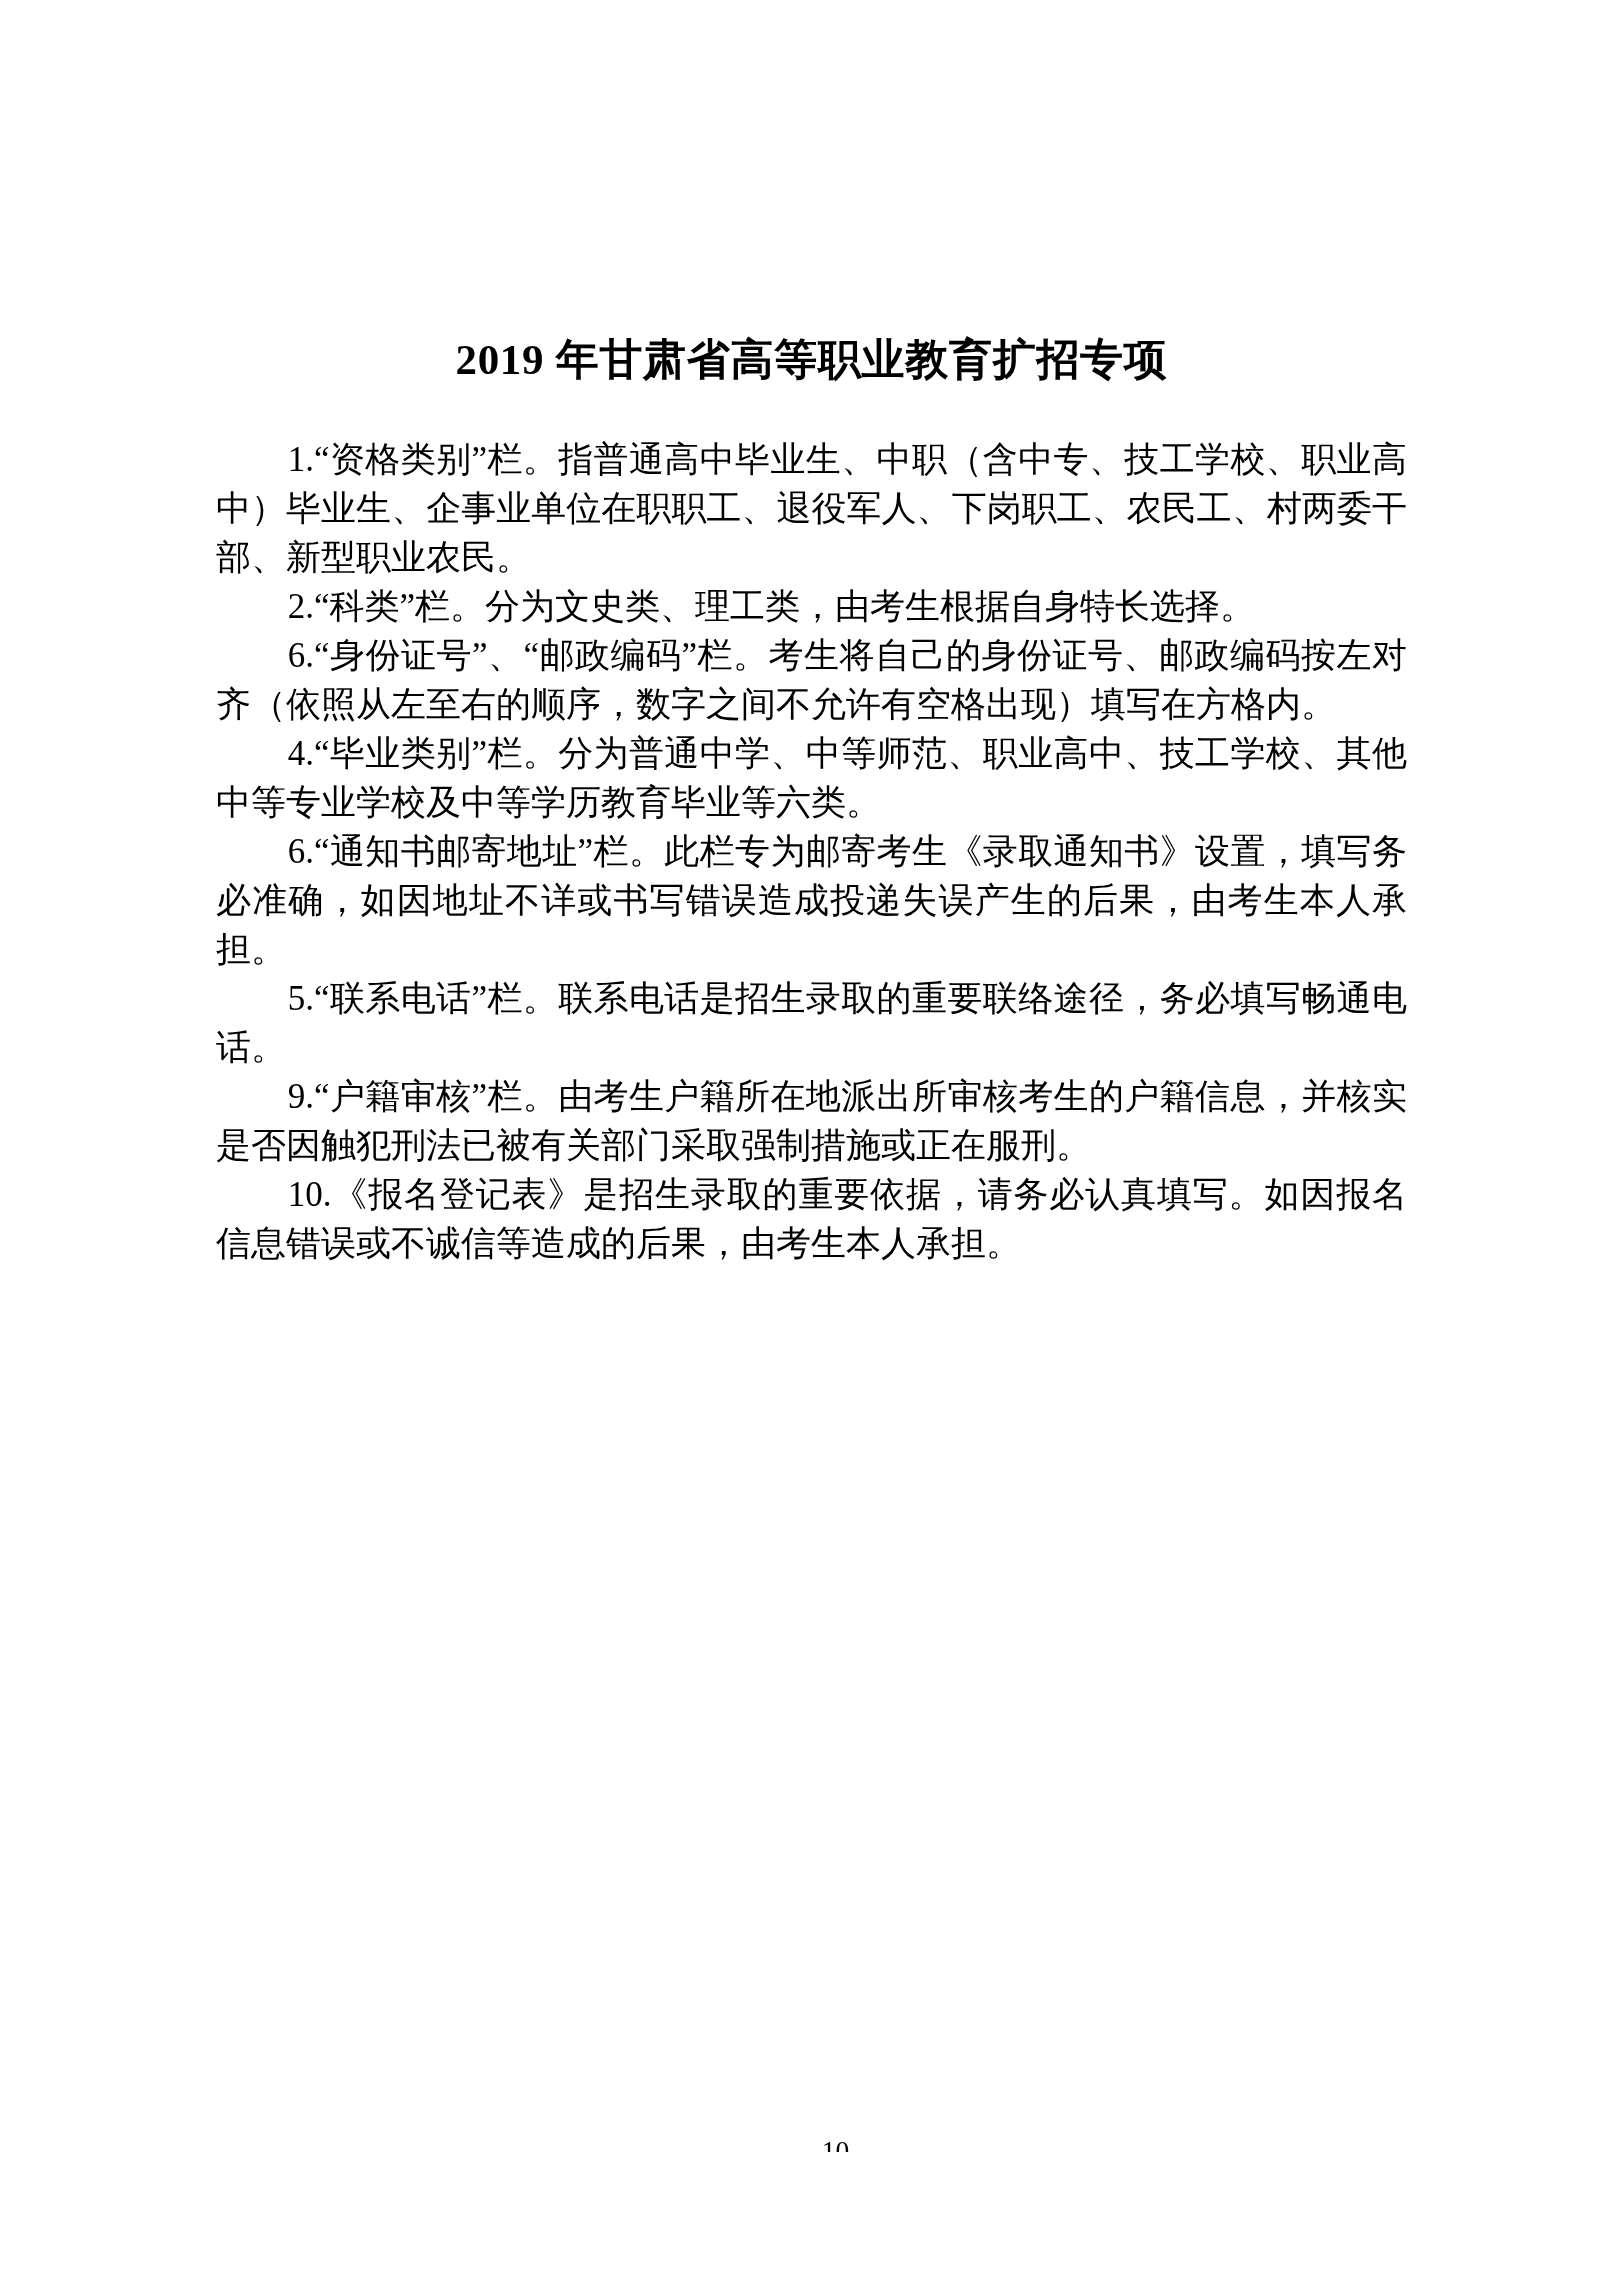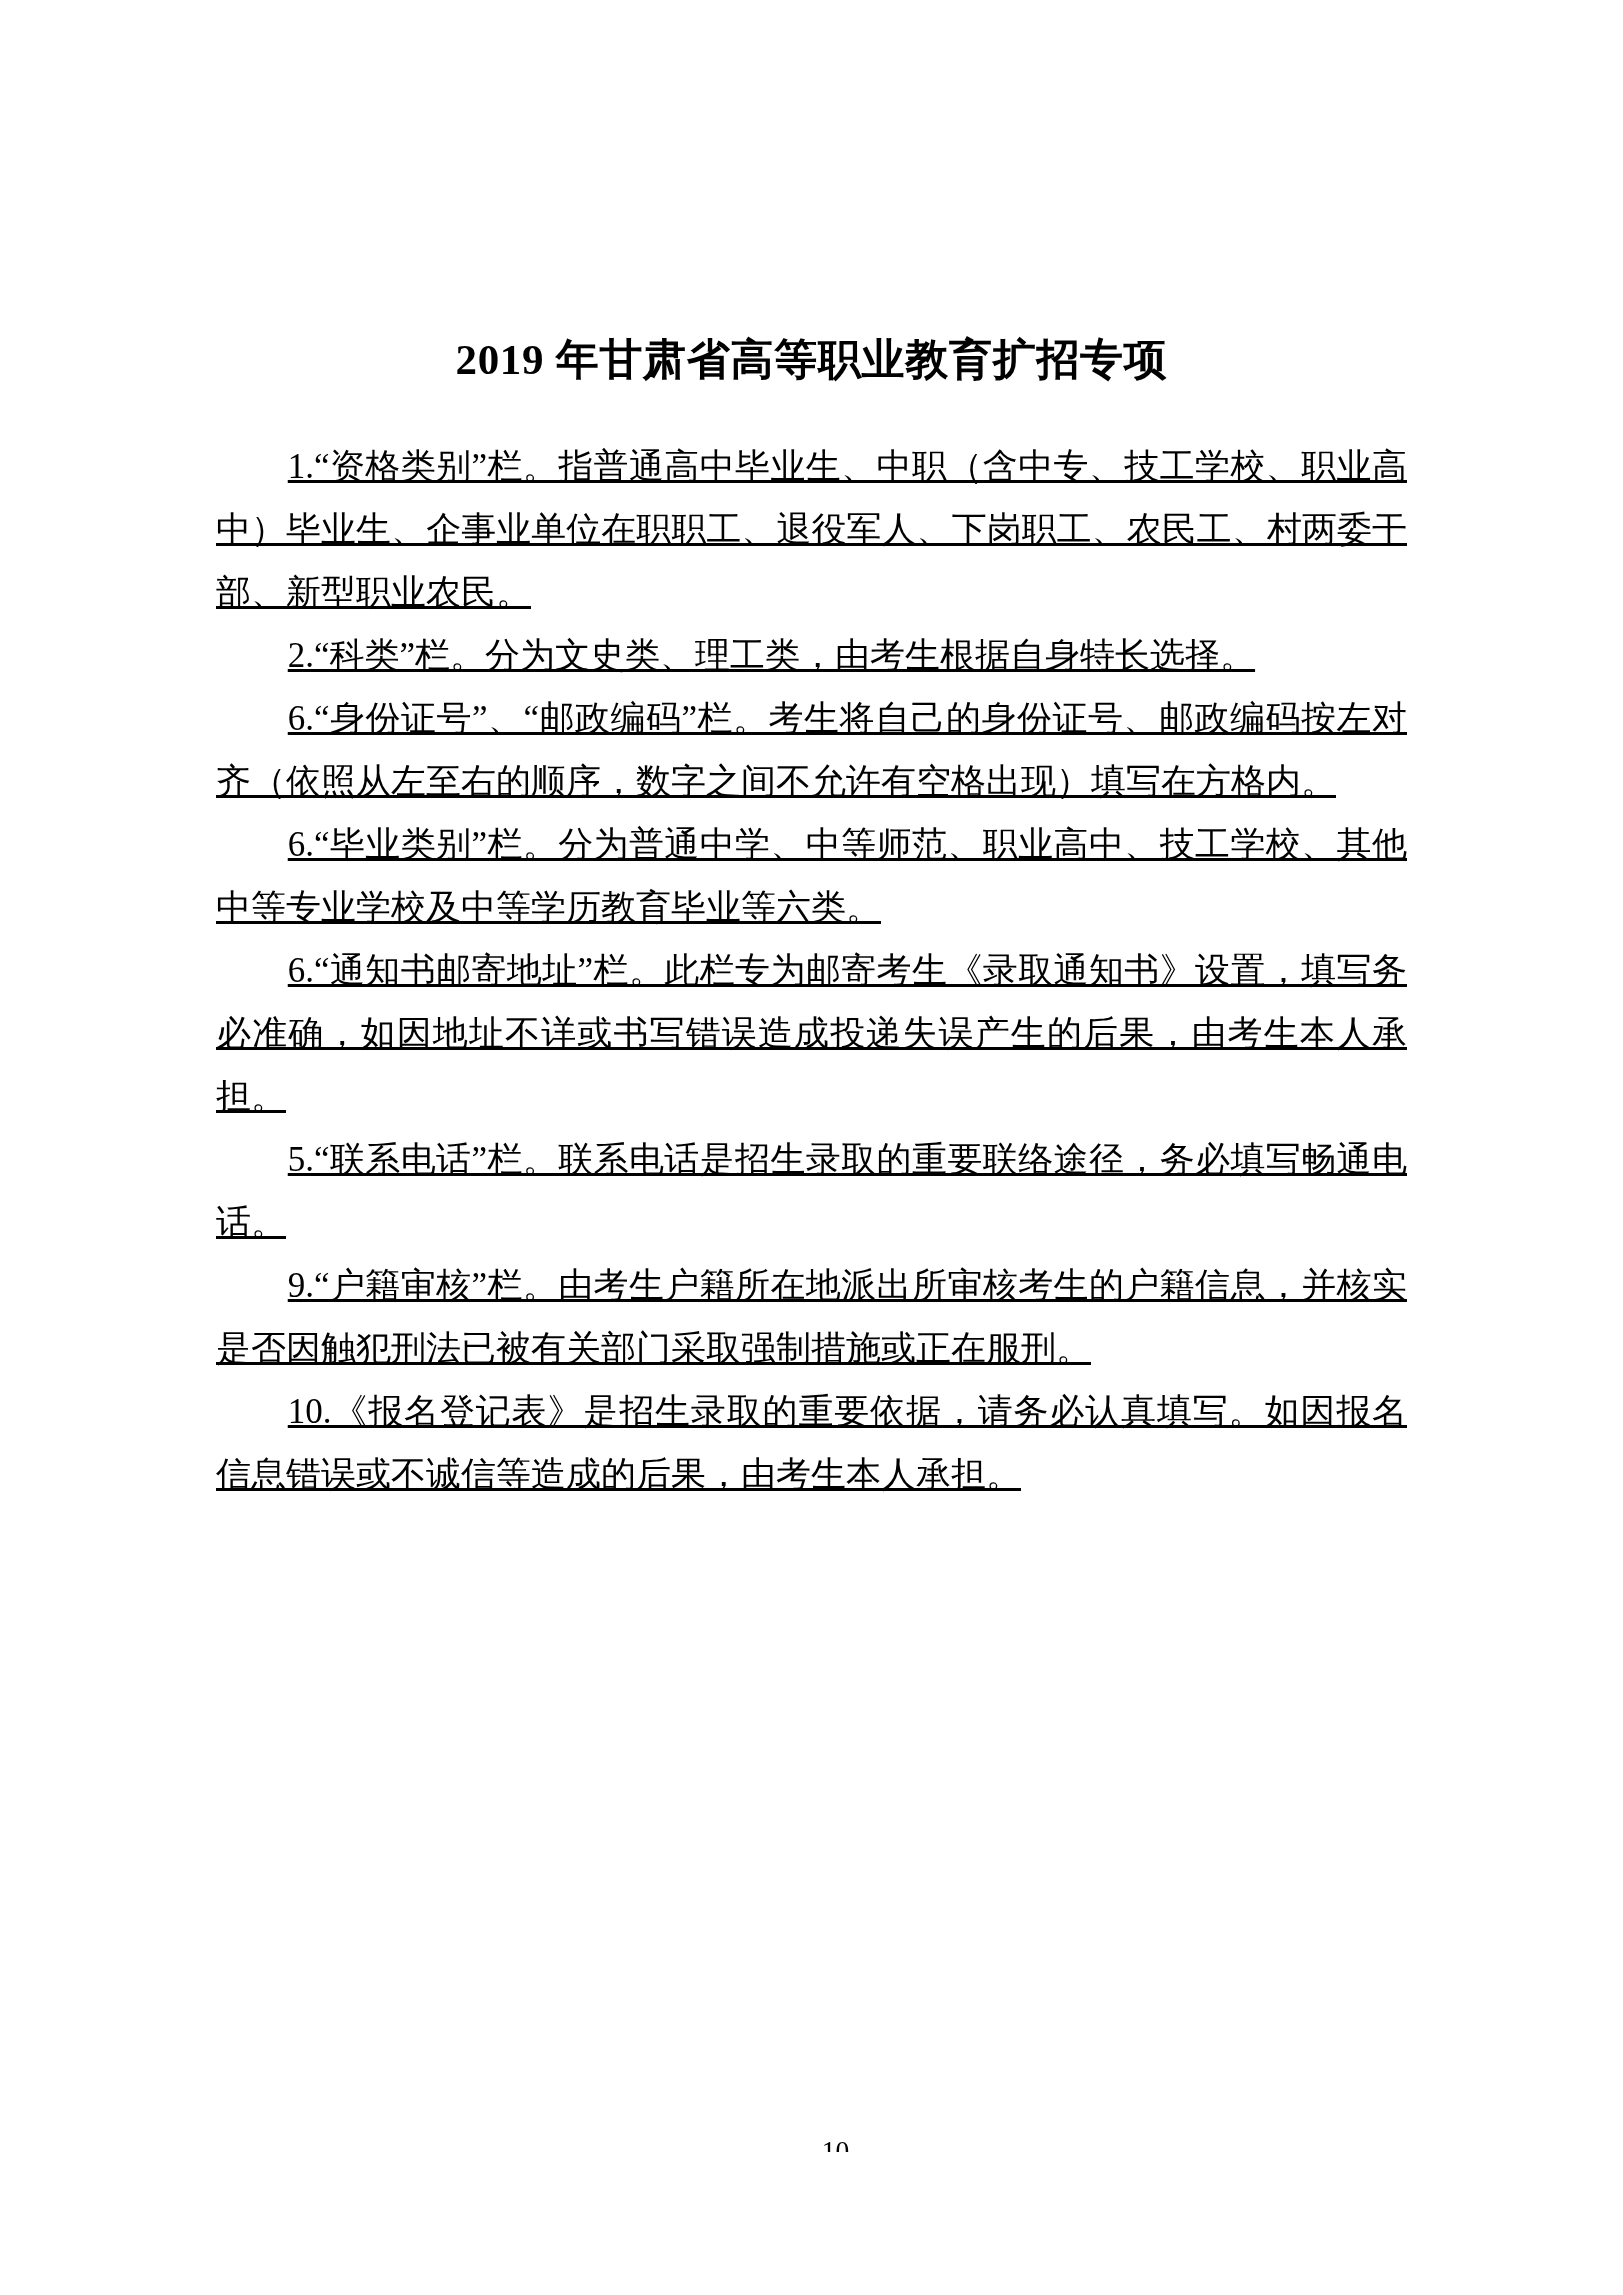--- a/index.html
+++ b/index.html
@@ -31,27 +31,26 @@
   }
   .title-line {
     display: block;
   }
   .body-text {
     margin-top: 38px;
   }
   .body-text p {
     margin: 0;
     font-size: 35px;
-    line-height: 63px;
+    line-height: 49px;
     text-align: justify;
     text-justify: inter-character;
     text-indent: 2.05em;
     word-break: normal;
     overflow-wrap: break-word;
-    text-decoration: underline;
   }
   .page-number {
     position: absolute;
     left: 0;
     right: 0;
     top: 2135px;
     text-align: center;
     font-size: 27.5px;
     line-height: 31px;
     padding-left: 48px;
@@ -62,21 +61,21 @@
 
 <div class="page">
   <div class="doc">
     <h1 class="title">
       <span class="title-line">2019 年甘肃省高等职业教育扩招专项</span>
     </h1>
     <div class="body-text">
       <p>1.“资格类别”栏。指普通高中毕业生、中职（含中专、技工学校、职业高中）毕业生、企事业单位在职职工、退役军人、下岗职工、农民工、村两委干部、新型职业农民。</p>
       <p>2.“科类”栏。分为文史类、理工类，由考生根据自身特长选择。</p>
       <p>6.“身份证号”、“邮政编码”栏。考生将自己的身份证号、邮政编码按左对齐（依照从左至右的顺序，数字之间不允许有空格出现）填写在方格内。</p>
-      <p>6.“毕业类别”栏。分为普通中学、中等师范、职业高中、技工学校、其他中等专业学校及中等学历教育毕业等六类。</p>
+      <p>4.“毕业类别”栏。分为普通中学、中等师范、职业高中、技工学校、其他中等专业学校及中等学历教育毕业等六类。</p>
       <p>6.“通知书邮寄地址”栏。此栏专为邮寄考生《录取通知书》设置，填写务必准确，如因地址不详或书写错误造成投递失误产生的后果，由考生本人承担。</p>
       <p>5.“联系电话”栏。联系电话是招生录取的重要联络途径，务必填写畅通电话。</p>
       <p>9.“户籍审核”栏。由考生户籍所在地派出所审核考生的户籍信息，并核实是否因触犯刑法已被有关部门采取强制措施或正在服刑。</p>
       <p>10.《报名登记表》是招生录取的重要依据，请务必认真填写。如因报名信息错误或不诚信等造成的后果，由考生本人承担。</p>
     </div>
   </div>
   <div class="page-number">10</div>
 </div>
 
 

